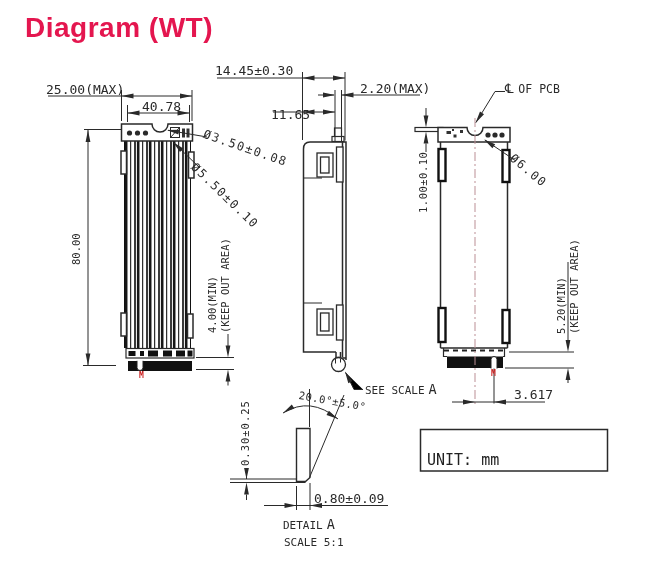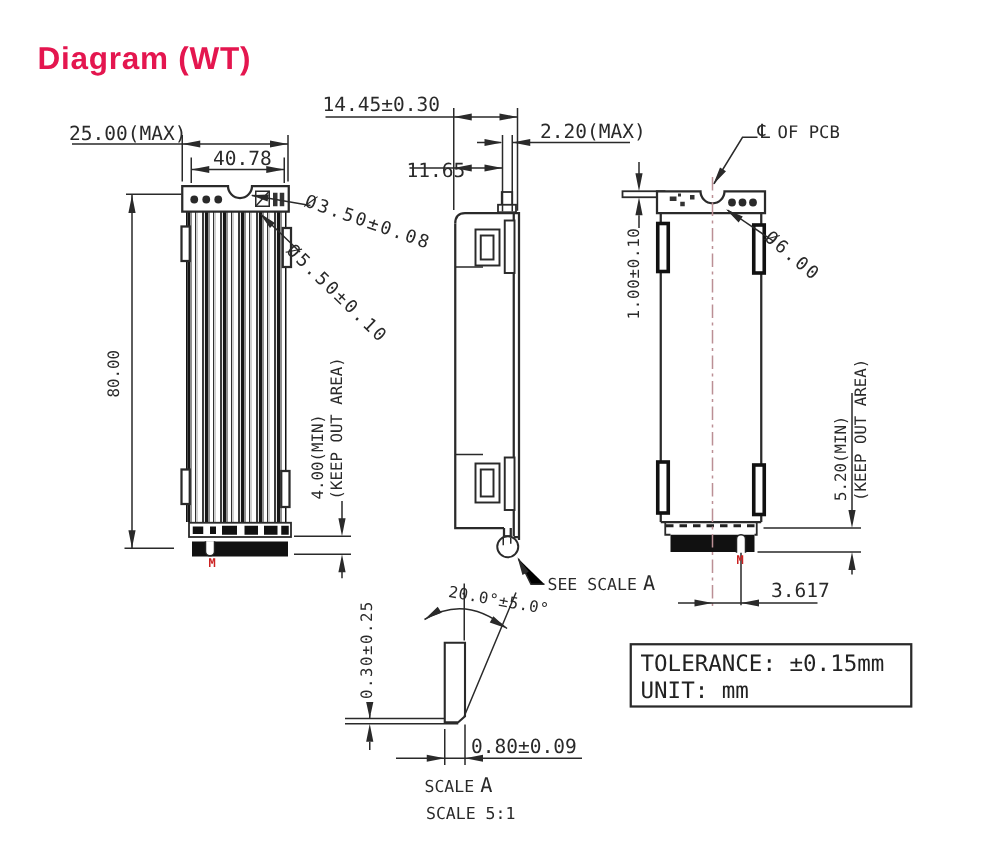--- a/index.html
+++ b/index.html
@@ -1,21 +1,21 @@
 <!DOCTYPE html>
 <html><head>
 <meta charset="utf-8">
 <style>
   html,body{margin:0;padding:0;background:#fff;}
   .stage{position:relative;width:670px;height:573px;background:#fff;overflow:hidden;
          font-family:"DejaVu Sans Mono", monospace;color:#2a2a2a;}
   .stage svg{position:absolute;left:0;top:0;}
   .lbl{position:absolute;font-size:13px;line-height:13px;white-space:nowrap;color:#2a2a2a;}
-  .title{position:absolute;left:25px;top:28px;font-family:"Liberation Sans",sans-serif;
-         font-weight:bold;font-size:21px;color:#e4164f;letter-spacing:0.5px;}
+  .title{position:absolute;left:25px;top:12px;font-family:"Liberation Sans",sans-serif;
+         font-weight:bold;font-size:28px;color:#e4164f;letter-spacing:0.5px;}
   .vtext{position:absolute;transform-origin:0 0;transform:rotate(-90deg);
          font-size:10.5px;line-height:13px;white-space:nowrap;}
   .vtext span{display:block;}
   .rot{position:absolute;transform-origin:0 0;font-size:12px;letter-spacing:1.6px;white-space:nowrap;}
   .fins{position:absolute;left:124px;top:141px;width:67px;height:207px;
         border-left:1.5px solid #111;border-right:1.5px solid #111;box-sizing:border-box;
         background:repeating-linear-gradient(90deg,
           #161616 0px,#161616 2px,#909090 2px,#909090 3px,#ffffff 3px,#ffffff 5px,
           #303030 5px,#303030 6px,#cfcfcf 6px,#cfcfcf 7px,#ffffff 7px,#ffffff 9.5px,
           #3a3a3a 9.5px,#3a3a3a 11px,#e8e8e8 11px,#e8e8e8 12px);}
@@ -187,20 +187,19 @@
     <span>5.20(MIN)</span>
     <span>(KEEP OUT AREA)</span>
   </div>
   <div class="lbl" style="left:514px;top:388px;">3.617</div>
   <div class="keymark" style="left:491px;top:369.5px;">M</div>
 
   <div class="rot" style="left:300px;top:389px;transform:rotate(10deg);font-size:10.5px;letter-spacing:0.5px;">20.0°±5.0°</div>
   <div class="vtext" style="left:239px;top:466px;letter-spacing:1px;">0.30±0.25</div>
   <div class="lbl" style="left:314px;top:492px;">0.80±0.09</div>
   <div class="lbl" style="left:283px;top:518px;font-size:11px;">
-    <span>SCALE</span><span class="bigA">A</span>
+    <span>DETAIL</span><span class="bigA">A</span>
   </div>
   <div class="lbl" style="left:284px;top:536px;font-size:11px;">SCALE 5:1</div>
 
-  <div class="tolline" style="left:427px;top:433px;">TOLERANCE: ±0.15mm</div>
   <div class="tolline" style="left:427px;top:451px;">UNIT: mm</div>
 
 </div>
 
 </body></html>

